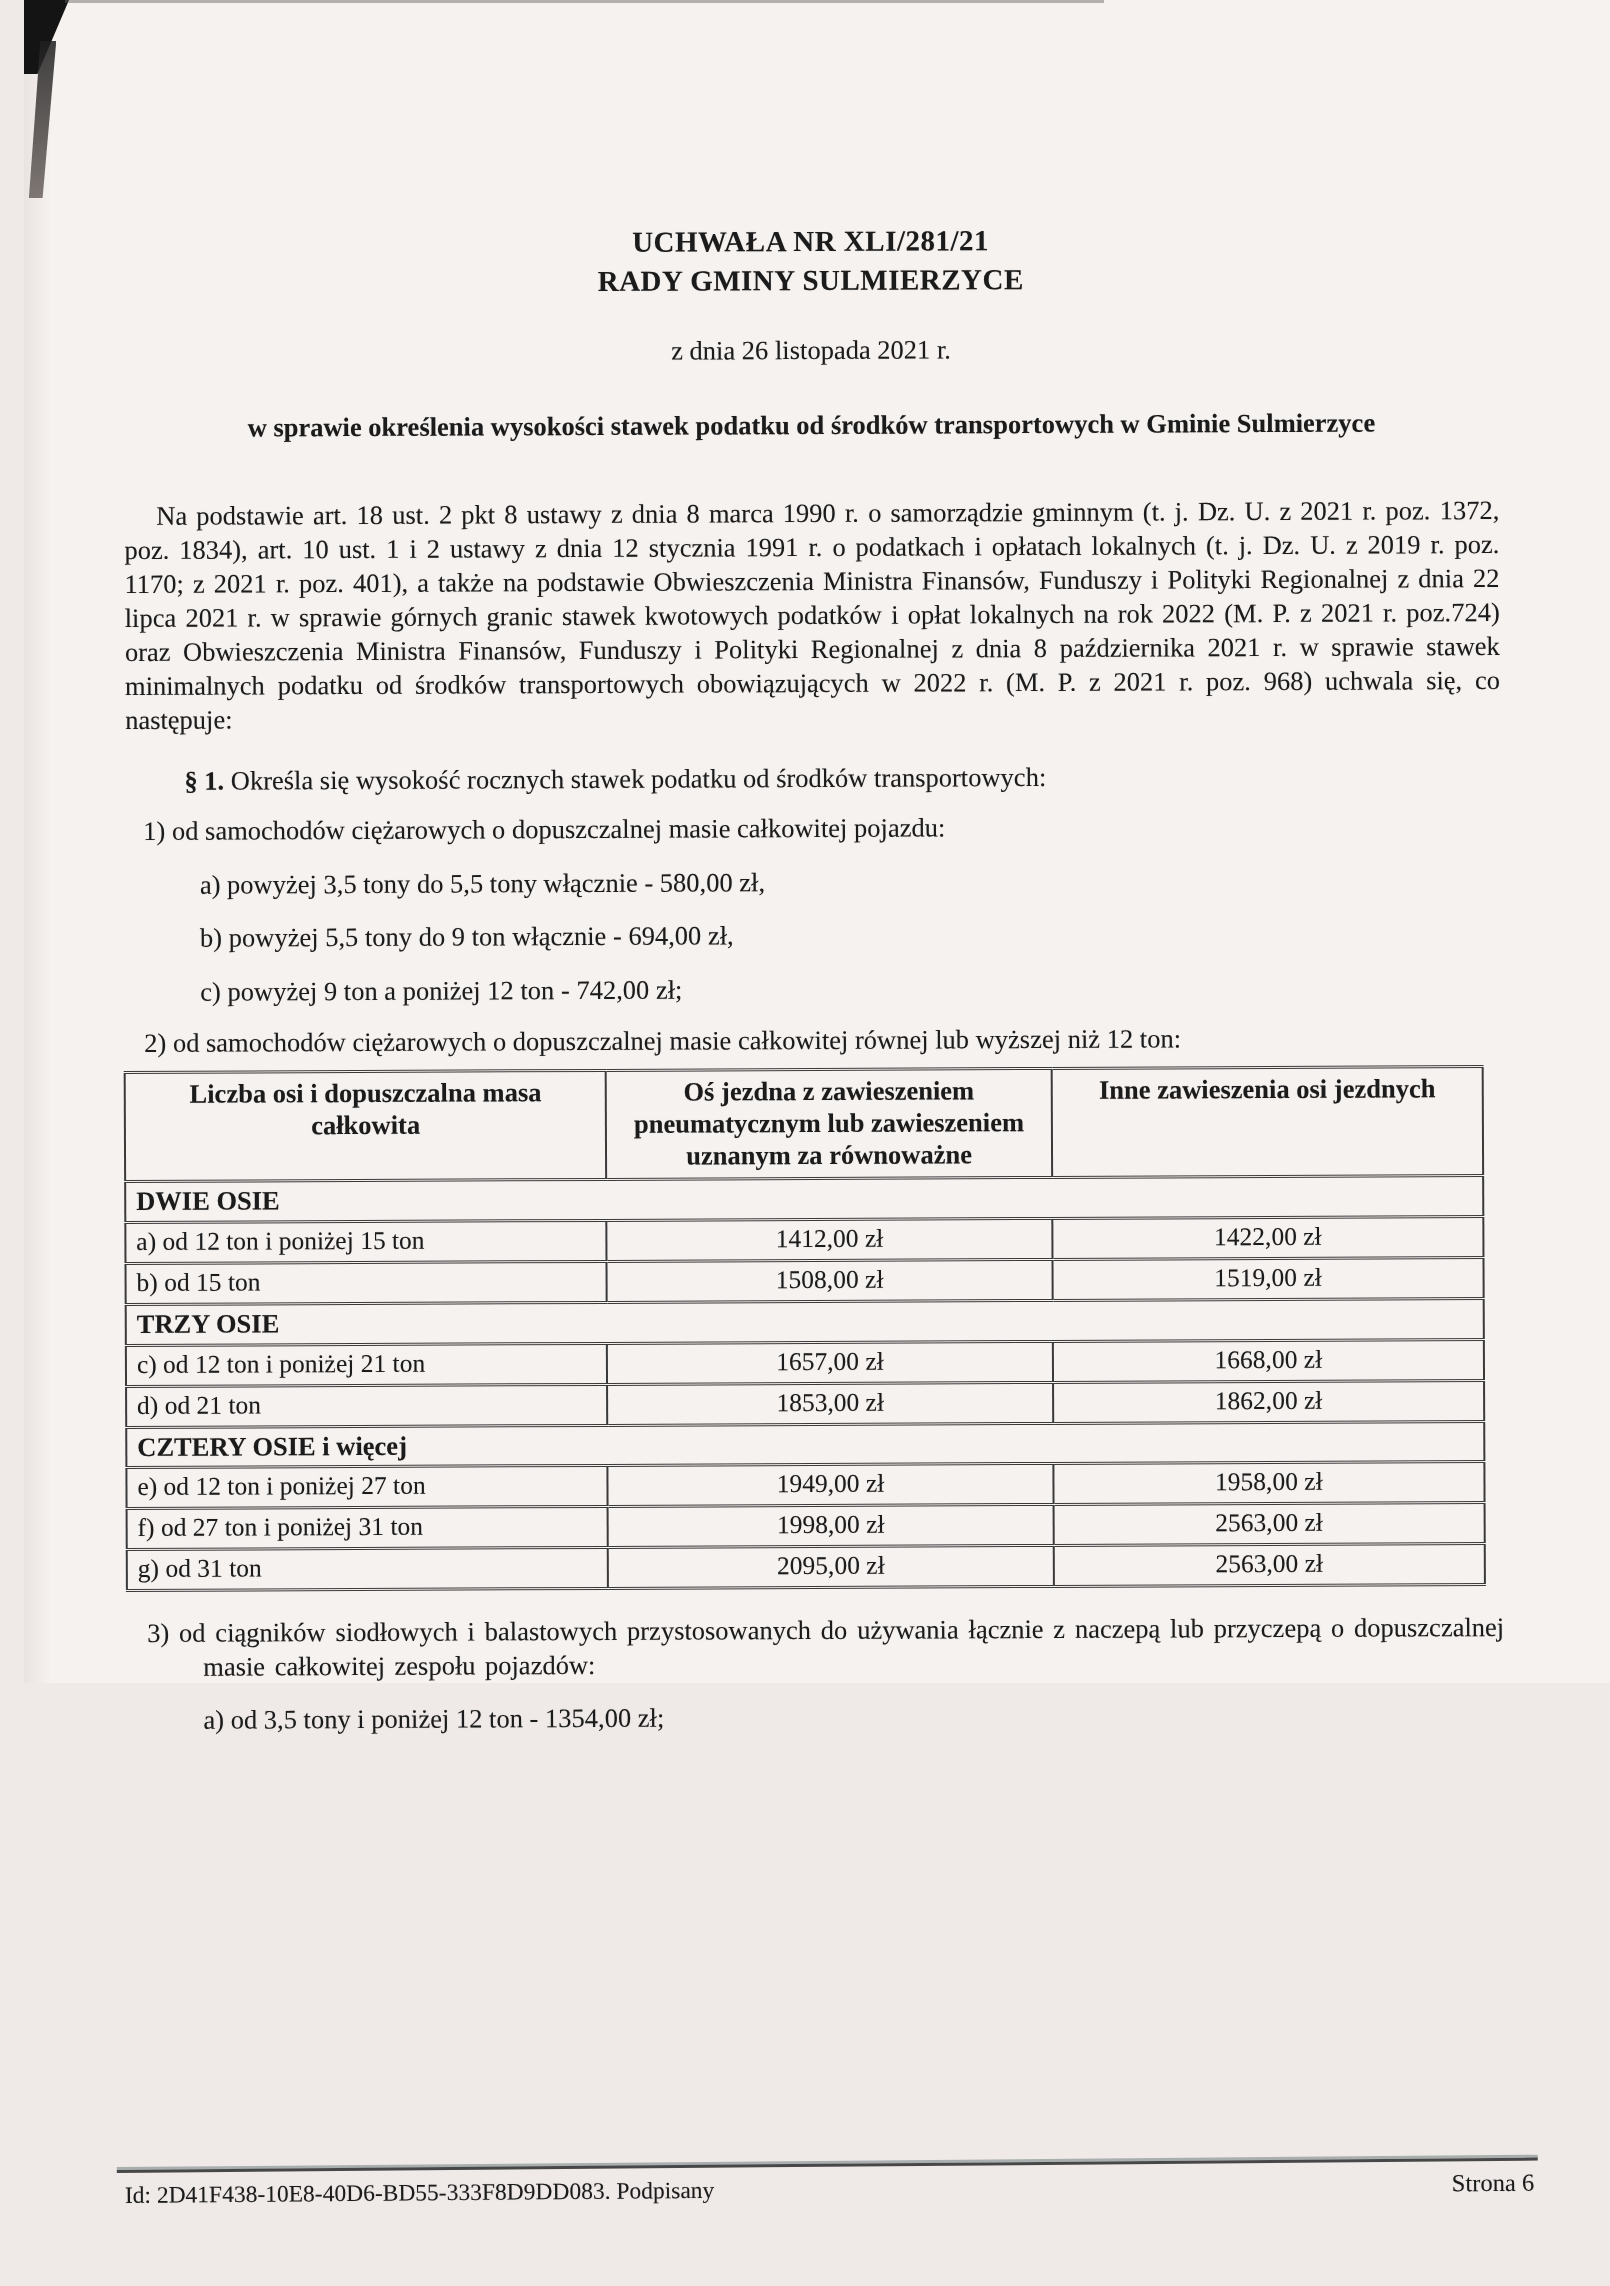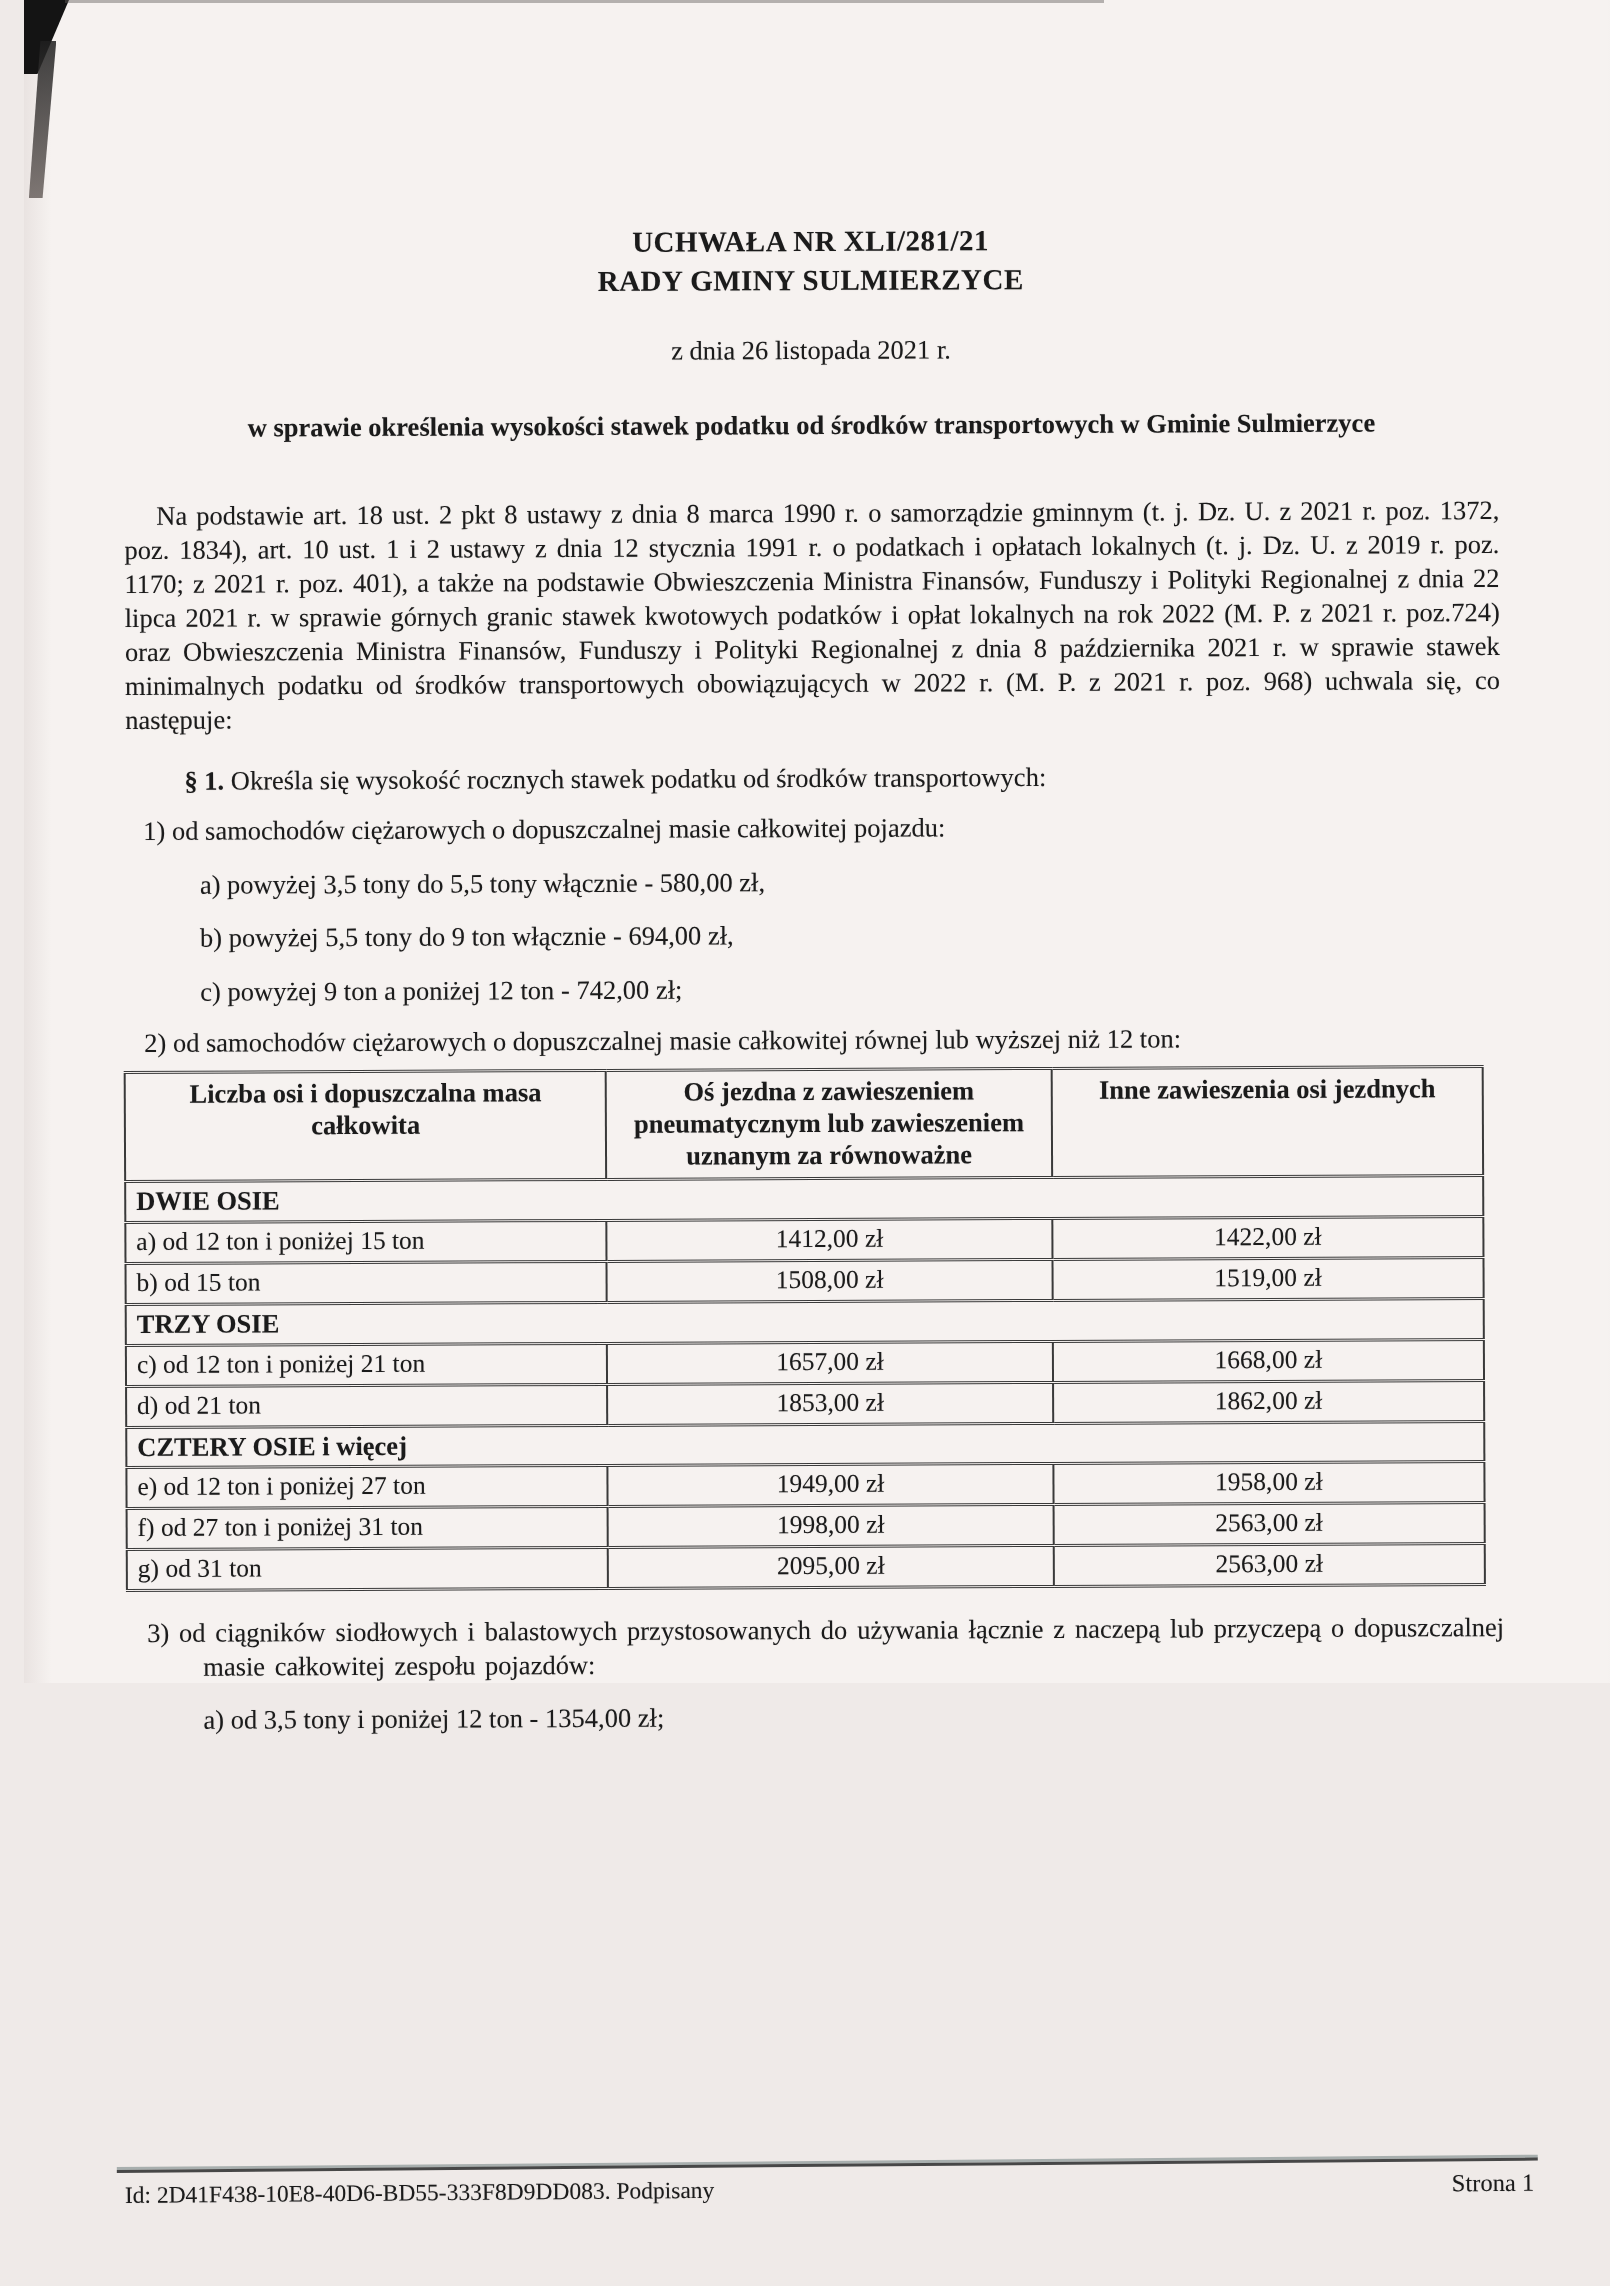--- a/index.html
+++ b/index.html
@@ -235,18 +235,18 @@
 
     <div class="list-item-hang">3) od ciągników siodłowych i balastowych przystosowanych do używania łącznie z naczepą lub przyczepą o dopuszczalnej masie całkowitej zespołu pojazdów:</div>
     <div class="list-item-sub">a) od 3,5 tony i poniżej 12 ton - 1354,00 zł;</div>
 
   </div>
 
   <div class="footer">
     <div class="footer-rule"></div>
     <div class="footer-row">
       <span>Id: 2D41F438-10E8-40D6-BD55-333F8D9DD083. Podpisany</span>
-      <span class="pageno">Strona 1</span>
+      <span class="pageno">Strona 6</span>
     </div>
   </div>
 
 </div>
 
 
 </body></html>

